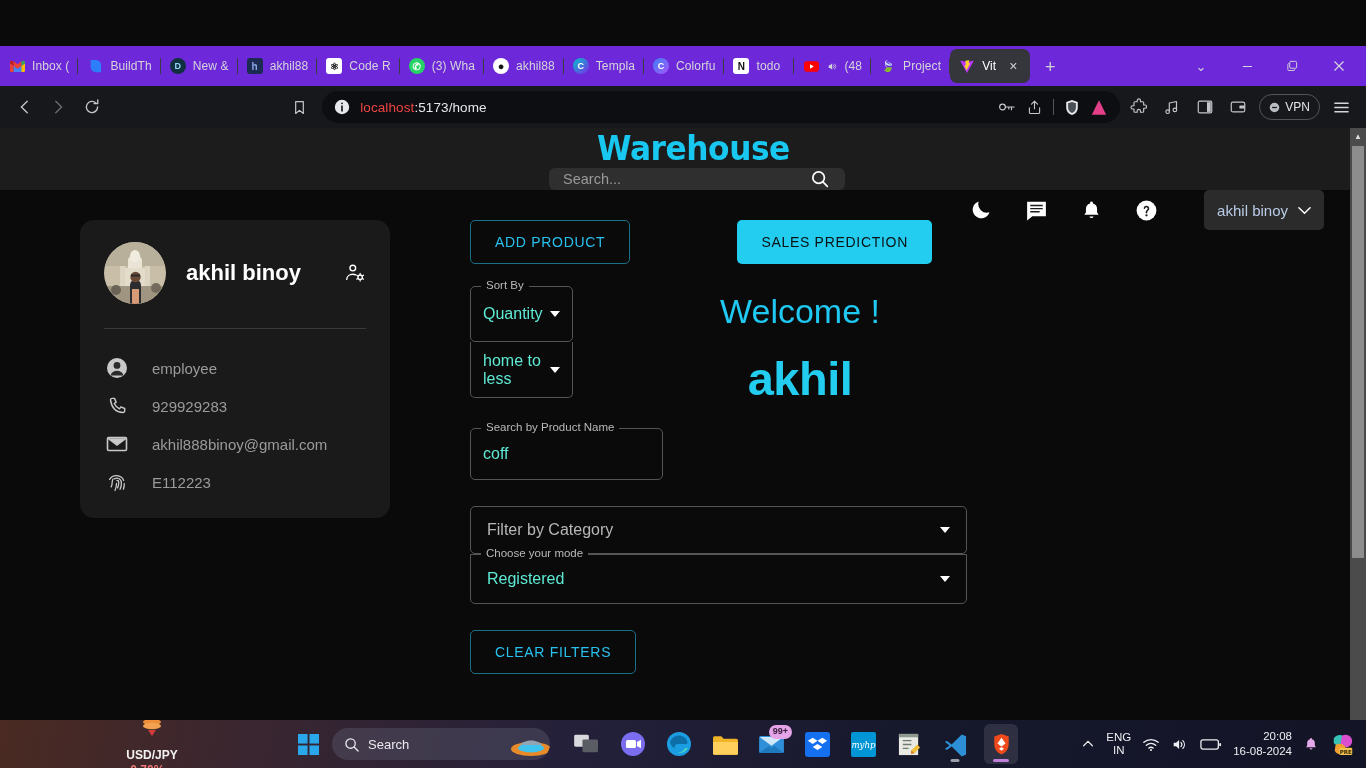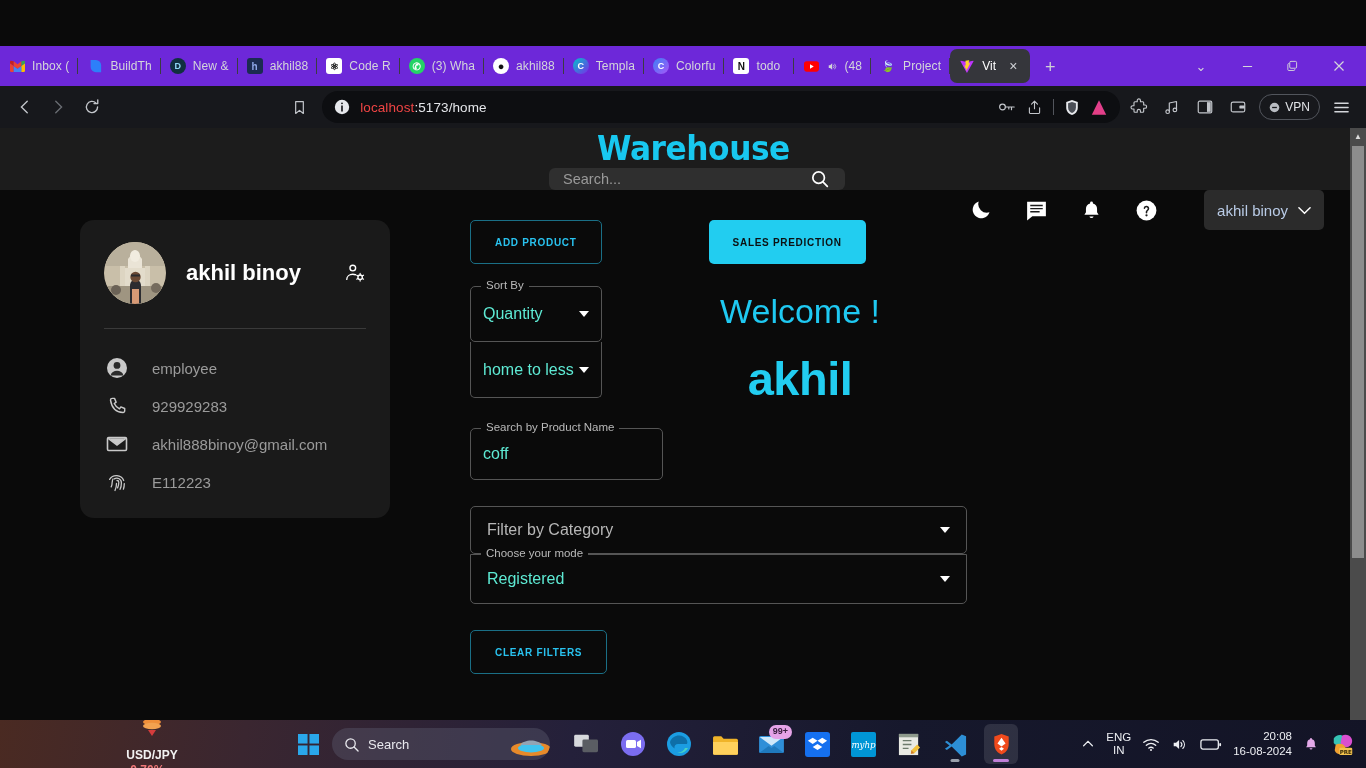--- a/index.html
+++ b/index.html
@@ -144,28 +144,28 @@
   .pc-row .ic { width: 26px; display: flex; justify-content: center; color: #c9c9c9; }
   .pc-row .tx { color: #9b9b9b; font-size: 15px; }
 
   
   .main-col { margin-left: 80px; padding-top: 0; position: relative; }
 
   .btn-row { display: flex; gap: 107px; }
   .btn {
     height: 44px; padding: 0 24px; border-radius: 5px;
     display: inline-flex; align-items: center; justify-content: center;
-    font-size: 10px; font-weight: bold; letter-spacing: .7px;
+    font-size: 14px; font-weight: normal; letter-spacing: .7px;
   }
   .btn-outline {
     border: 1px solid #1a6f86; color: #29c2ef; background: transparent;
   }
   .btn-filled { background: #22cdf0; color: #0c1113; }
 
-  .sort-wrap { margin-top: 22px; width: 132px; }
+  .sort-wrap { margin-top: 22px; width: 103px; }
   .fieldset {
     position: relative; border: 1px solid #555; border-radius: 5px;
     height: 56px; display: flex; align-items: center;
     padding: 0 12px; background: transparent;
   }
   .fieldset .legend {
     position: absolute; top: -8px; left: 10px; padding: 0 5px;
     background: #0a0a0a; font-size: 11.5px; color: #b9b9b9;
   }
   .fieldset .val { font-size: 16px; color: #5eead4; }

